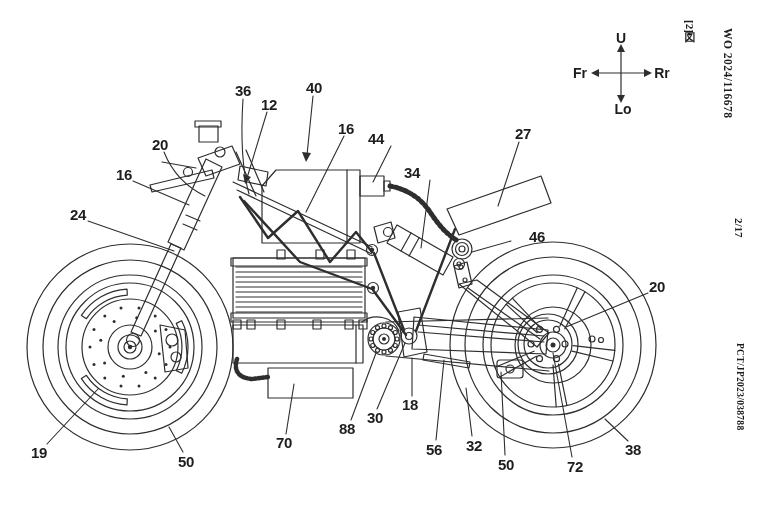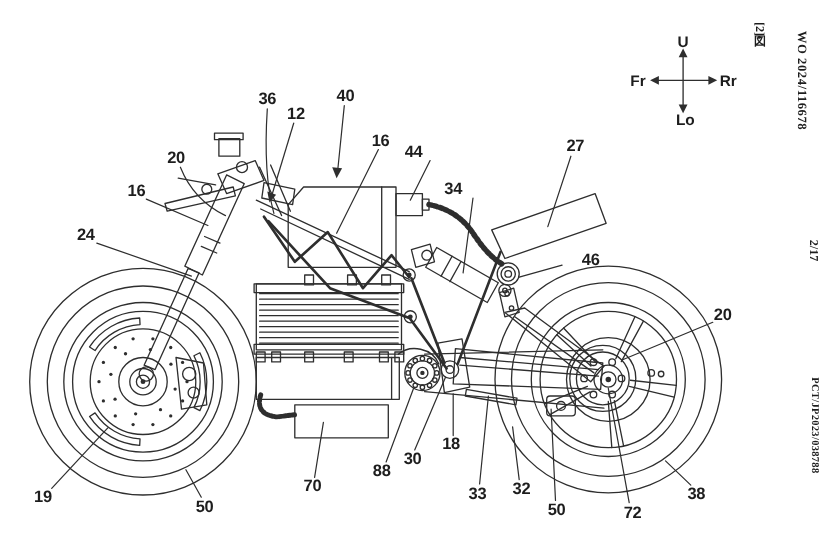--- a/index.html
+++ b/index.html
@@ -302,21 +302,21 @@
   <div class="lbl" style="left:657px;top:286px">20</div>
   <div class="lbl" style="left:160px;top:144px">20</div>
   <div class="lbl" style="left:124px;top:174px">16</div>
   <div class="lbl" style="left:78px;top:214px">24</div>
   <div class="lbl" style="left:39px;top:452px">19</div>
   <div class="lbl" style="left:186px;top:461px">50</div>
   <div class="lbl" style="left:284px;top:442px">70</div>
   <div class="lbl" style="left:347px;top:428px">88</div>
   <div class="lbl" style="left:375px;top:417px">30</div>
   <div class="lbl" style="left:410px;top:404px">18</div>
-  <div class="lbl" style="left:434px;top:449px">33</div>
+  <div class="lbl" style="left:434px;top:449px">56</div>
   <div class="lbl" style="left:474px;top:445px">32</div>
   <div class="lbl" style="left:506px;top:464px">50</div>
   <div class="lbl" style="left:575px;top:466px">72</div>
   <div class="lbl" style="left:633px;top:449px">38</div>
 
   <div class="vtext fig-tag">[図2]</div>
   <div class="vtext pub-no">WO 2024/116678</div>
   <div class="vtext page-no">2/17</div>
   <div class="vtext app-no">PCT/JP2023/038788</div>
 

